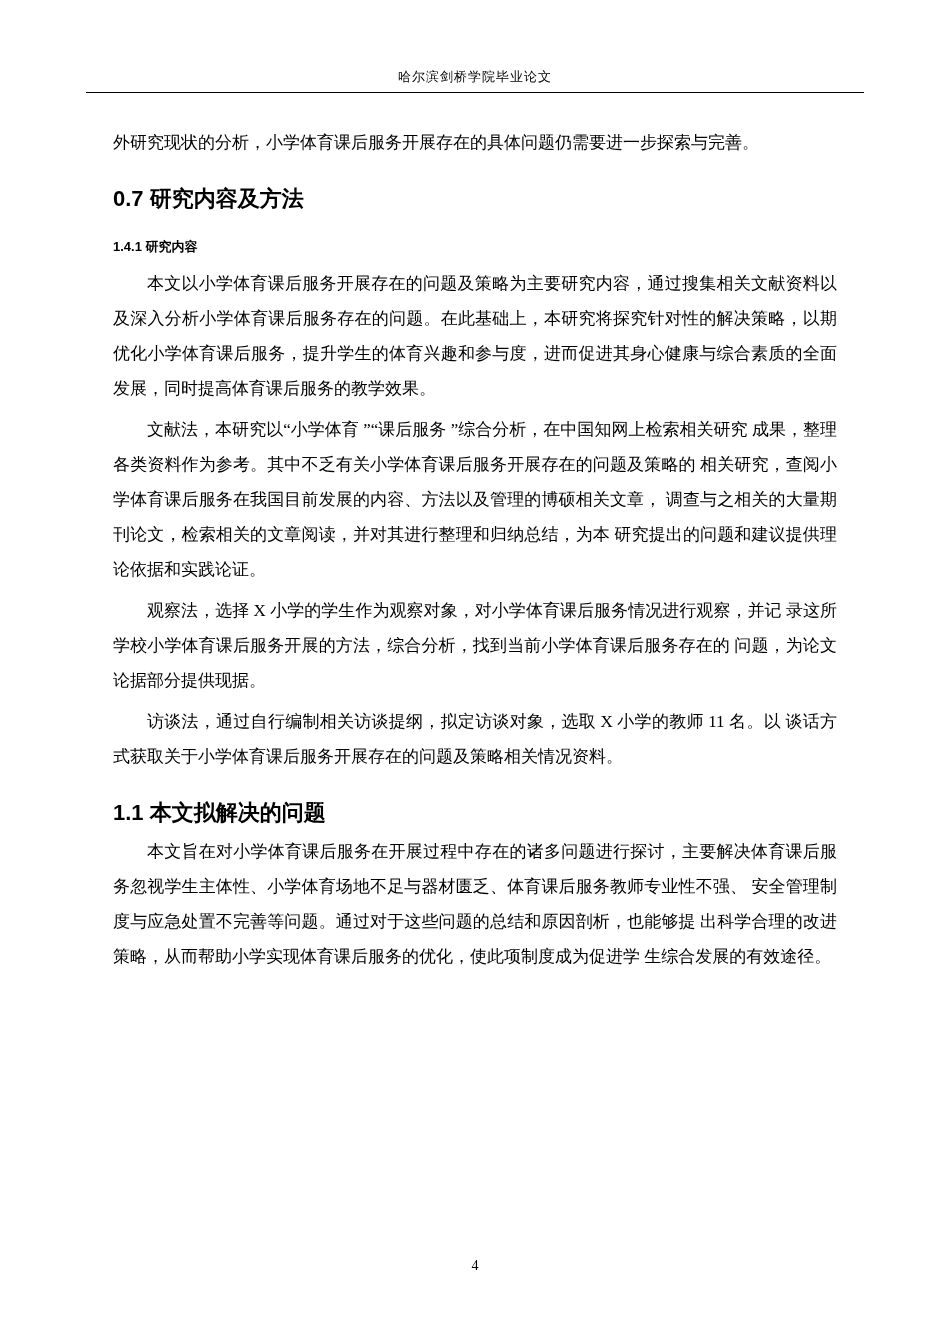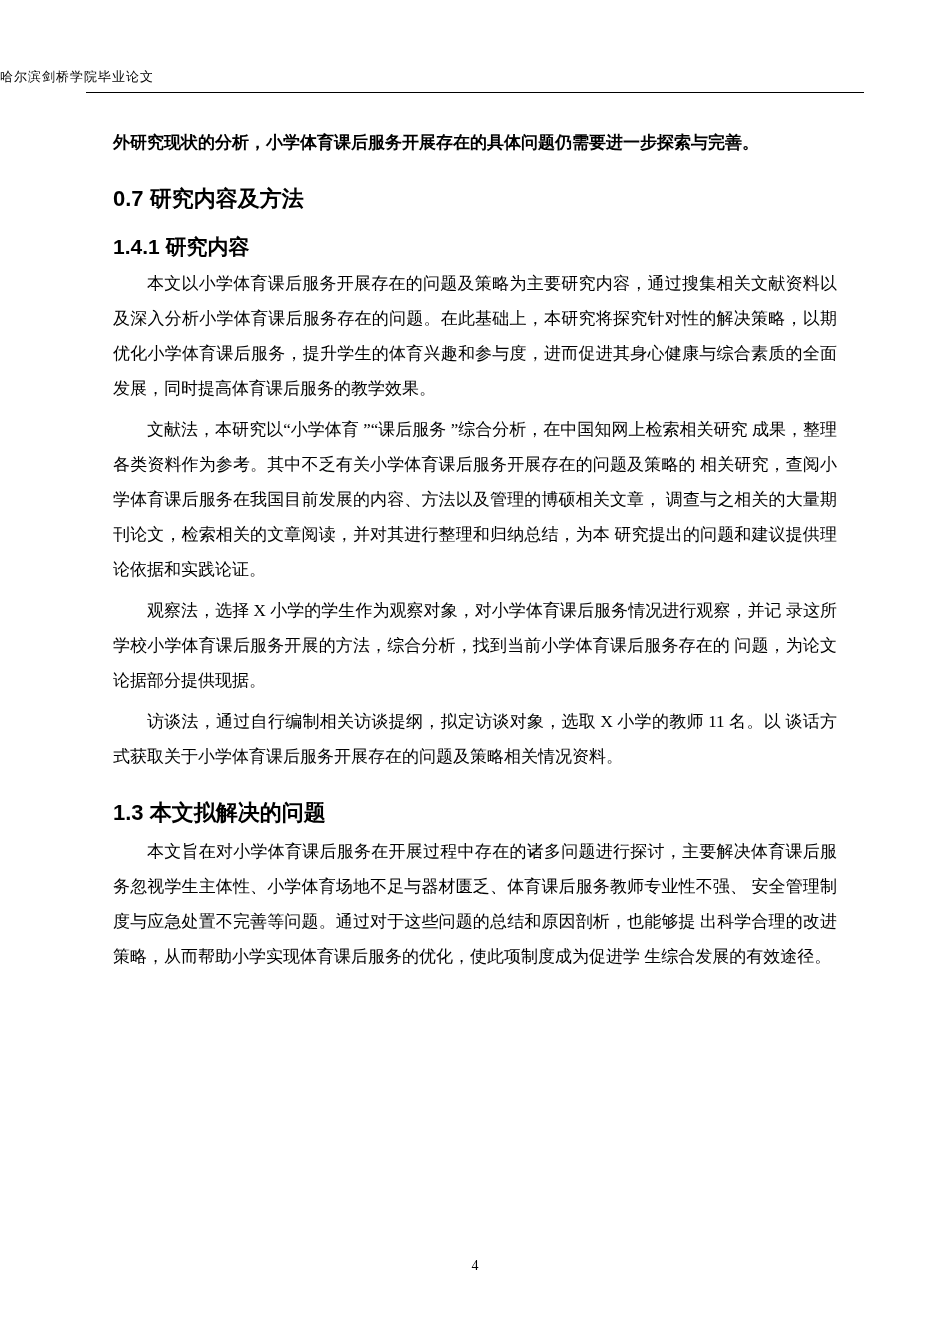--- a/index.html
+++ b/index.html
@@ -9,20 +9,21 @@
     height: 1344px;
     margin: 0 auto;
     background: #ffffff;
     position: relative;
     font-family: "Liberation Serif", serif;
     color: #000000;
     overflow: hidden;
   }
   .doc-header {
     padding-top: 68px;
+    text-align: center;
   }
   .doc-header .header-title {
     font-size: 13px;
     letter-spacing: 1px;
     color: #000;
   }
   .doc-header .header-rule {
     height: 0;
     border-bottom: 1px solid #000;
     margin: 6px 86px 0 86px;
@@ -32,33 +33,32 @@
   }
   p.body-text {
     font-size: 17px;
     line-height: 35px;
     text-align: justify;
     text-indent: 2em;
     margin: 6px 0 0 0;
   }
   p.body-text.no-indent {
     text-indent: 0;
-    font-weight: bold;
   }
   h1.sec-heading {
     font-family: "Liberation Sans", "DejaVu Sans", sans-serif;
     font-weight: bold;
     font-size: 22px;
     margin: 24px 0 0 0;
     line-height: 30px;
   }
   h2.subsec-heading {
     font-family: "Liberation Sans", "DejaVu Sans", sans-serif;
     font-weight: bold;
-    font-size: 21px;
+    font-size: 13px;
     margin: 20px 0 0 0;
     line-height: 26px;
   }
   .doc-footer {
     position: absolute;
     bottom: 70px;
     left: 0;
     width: 100%;
     text-align: center;
   }
@@ -86,21 +86,21 @@
 
     <p class="body-text">本文以小学体育课后服务开展存在的问题及策略为主要研究内容，通过搜集相关文献资料以及深入分析小学体育课后服务存在的问题。在此基础上，本研究将探究针对性的解决策略，以期优化小学体育课后服务，提升学生的体育兴趣和参与度，进而促进其身心健康与综合素质的全面发展，同时提高体育课后服务的教学效果。</p>
 
 
     <p class="body-text">文献法，本研究以“小学体育 ”“课后服务 ”综合分析，在中国知网上检索相关研究 成果，整理各类资料作为参考。其中不乏有关小学体育课后服务开展存在的问题及策略的 相关研究，查阅小学体育课后服务在我国目前发展的内容、方法以及管理的博硕相关文章， 调查与之相关的大量期刊论文，检索相关的文章阅读，并对其进行整理和归纳总结，为本 研究提出的问题和建议提供理论依据和实践论证。</p>
 
     <p class="body-text">观察法，选择 X 小学的学生作为观察对象，对小学体育课后服务情况进行观察，并记 录这所学校小学体育课后服务开展的方法，综合分析，找到当前小学体育课后服务存在的 问题，为论文论据部分提供现据。</p>
 
     <p class="body-text">访谈法，通过自行编制相关访谈提纲，拟定访谈对象，选取 X 小学的教师 11 名。以 谈话方式获取关于小学体育课后服务开展存在的问题及策略相关情况资料。</p>
 
-    <h1 class="sec-heading">1.3 本文拟解决的问题</h1>
+    <h1 class="sec-heading">1.1 本文拟解决的问题</h1>
 
     <p class="body-text">本文旨在对小学体育课后服务在开展过程中存在的诸多问题进行探讨，主要解决体育课后服务忽视学生主体性、小学体育场地不足与器材匮乏、体育课后服务教师专业性不强、 安全管理制度与应急处置不完善等问题。通过对于这些问题的总结和原因剖析，也能够提 出科学合理的改进策略，从而帮助小学实现体育课后服务的优化，使此项制度成为促进学 生综合发展的有效途径。</p>
 
   </div>
 
   <div class="doc-footer">
     <span class="page-number">4</span>
   </div>
 
 </div>

